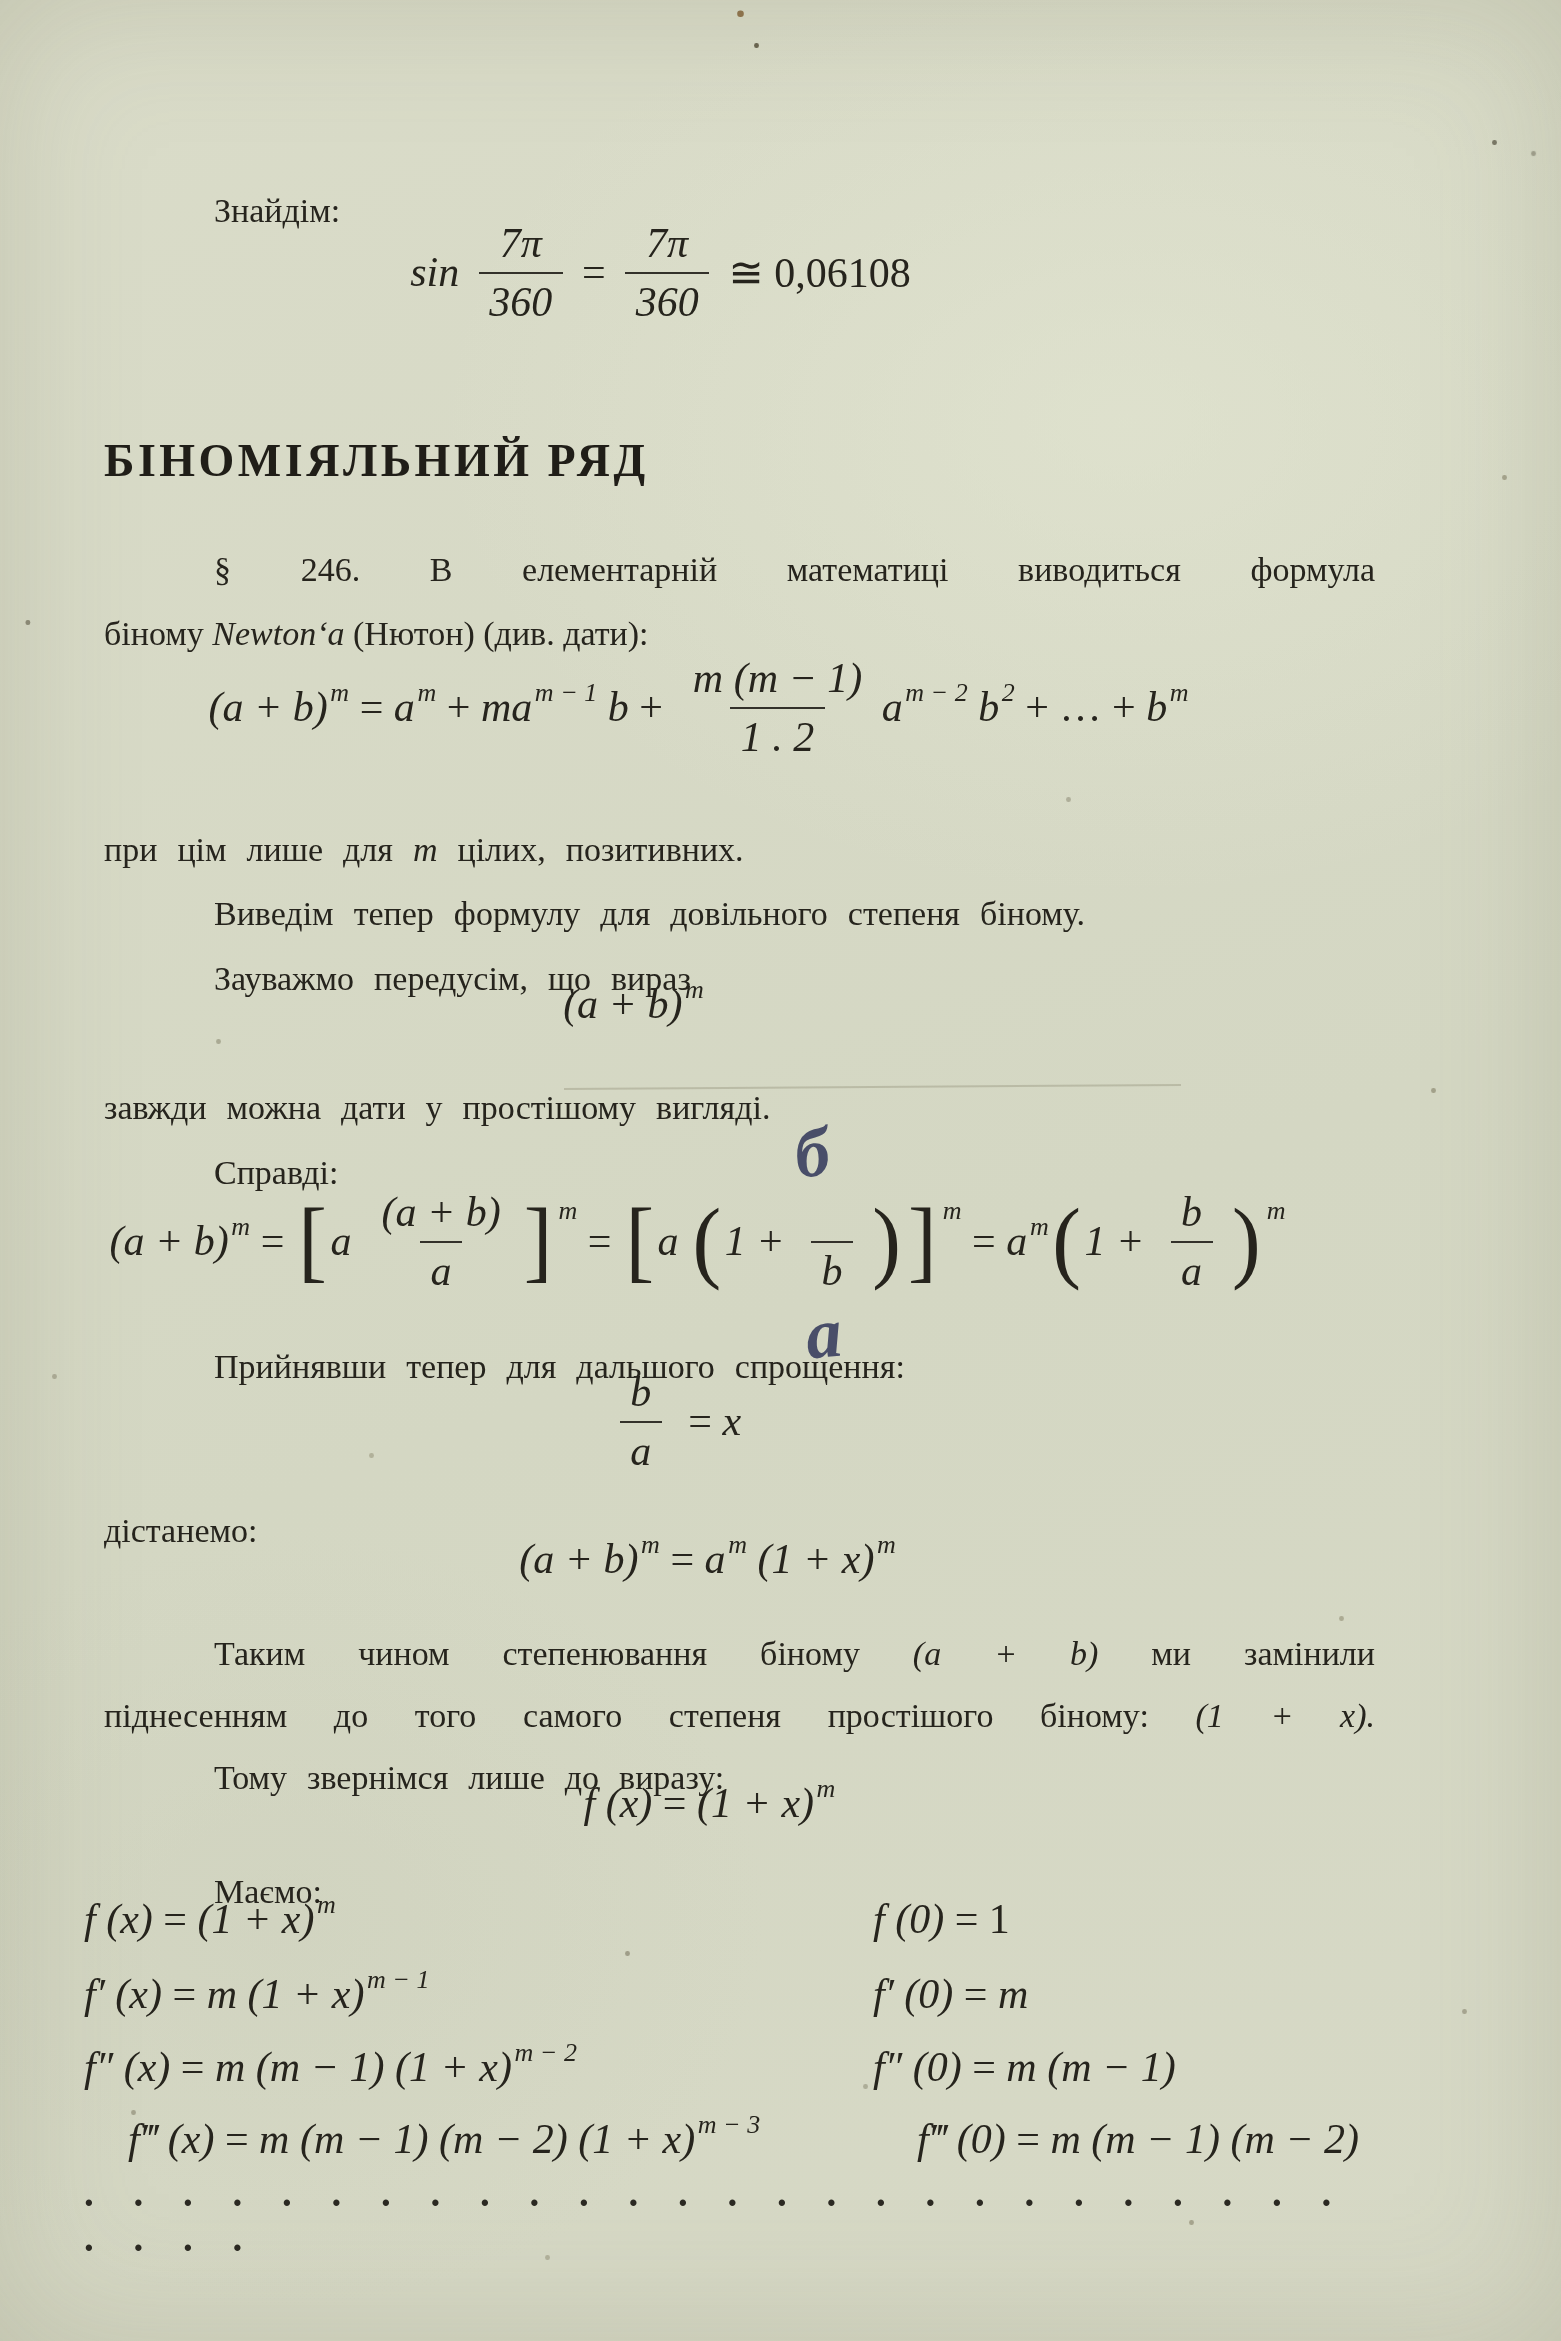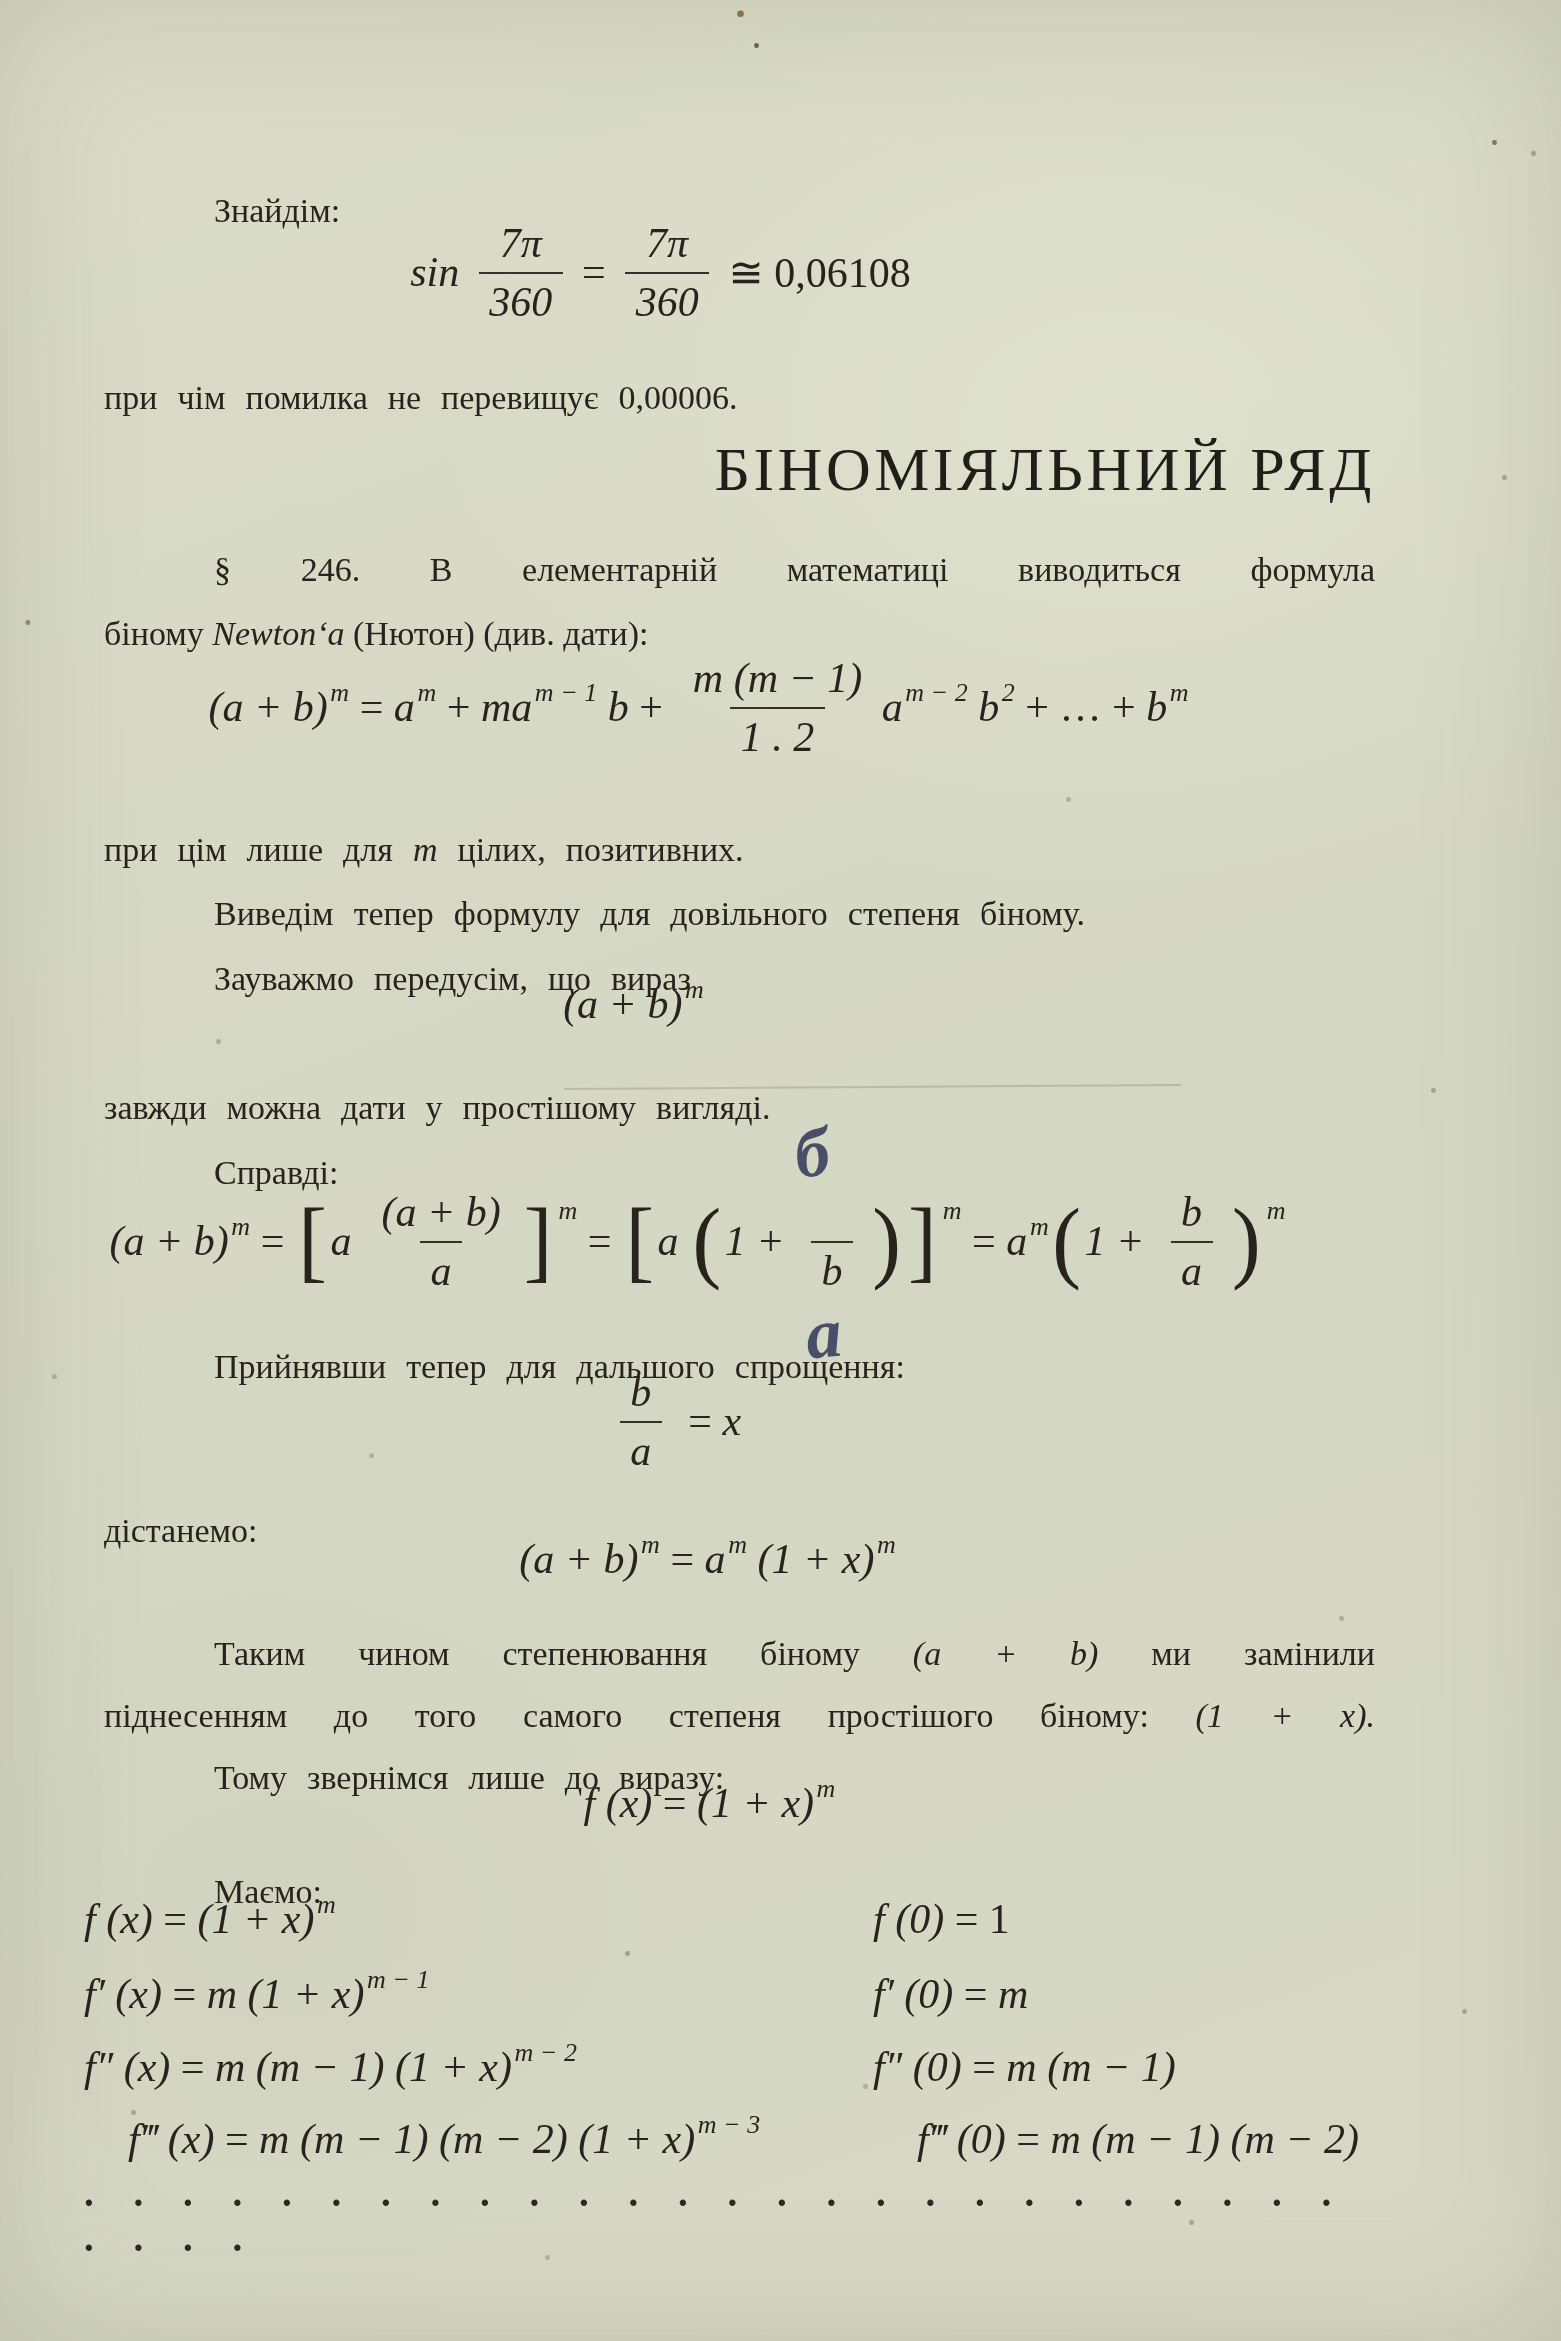--- a/index.html
+++ b/index.html
@@ -35,21 +35,21 @@
   }
   .scratch{position:absolute;left:564px;top:1086px;width:617px;height:1.8px;
     background:rgba(92,86,60,.22);transform:rotate(-.35deg);}
   .blk{position:absolute;left:104px;right:187px;}
   .line{font-size:34px;line-height:1.05;white-space:nowrap;}
   .indent{padding-left:110px;}
   .wsp{word-spacing:11.5px;}
   .jfull{white-space:normal;text-align:justify;text-align-last:justify;}
   .it{font-style:italic;}
   .pagenum{text-align:center;font-size:35px;letter-spacing:7px;color:#2b2922;}
-  .title{text-align:right;font-size:62px;font-weight:normal;letter-spacing:3.5px;color:#201e18;}
+  .title{text-align:left;font-size:46px;font-weight:bold;letter-spacing:3.5px;color:#201e18;}
   
   .formula{display:flex;align-items:center;justify-content:center;
     font-size:42px;font-style:italic;white-space:pre;}
   .formula.inlinef{display:inline-flex;position:absolute;}
   .mi{white-space:pre;}
   .mu{font-style:normal;white-space:pre;}
   .msup{font-size:0.62em;transform:translateY(-0.55em);white-space:pre;margin-left:2.6px;}
   .msup.hi{transform:translateY(-1.15em);}
   .mbig{font-style:normal;font-size:2.05em;font-weight:400;line-height:.8;
     display:inline-block;transform:scaleY(1.05);margin:0 3.5px;}
@@ -71,21 +71,20 @@
 
 <div class="page">
   <div class="speck"></div>
   <div class="scratch"></div>
 
 
   <p class="blk line indent" style="top:159px;">Знайдім:</p>
 
   <div class="blk formula" style="top:219px;transform:translateX(-79px);"><span class="mi">sin </span><span class="mfrac"><span class="mn">7π</span><span class="md">360</span></span><span class="mu"> = </span><span class="mfrac"><span class="mn">7π</span><span class="md">360</span></span><span class="mu"> ≅ 0,06108</span></div>
 
-  <p class="blk line wsp" style="top:346px;">при чім помилка не перевищує 0,00006.</p>
 
   <h1 class="blk title" style="top:434px;margin:0;">БІНОМІЯЛЬНИЙ РЯД</h1>
 
   <p class="blk line jfull indent" style="top:518px;"><span>§ 246. В елементарній математиці виводиться формула</span></p>
 
   <p class="blk line" style="top:582px;"><span>біному </span><span class="it">Newton‘a</span><span> (Нютон) (див. дати):</span></p>
 
   <div class="blk formula" style="top:654px;transform:translateX(-41px);"><span class="mi">(a + b)</span><span class="msup">m</span><span class="mu"> = </span><span class="mi">a</span><span class="msup">m</span><span class="mu"> + </span><span class="mi">ma</span><span class="msup">m − 1</span><span class="mi"> b</span><span class="mu"> + </span><span class="mfrac"><span class="mn">m (m − 1)</span><span class="md">1 . 2</span></span><span class="mi">a</span><span class="msup">m − 2</span><span class="mi"> b</span><span class="msup">2</span><span class="mu"> + … + </span><span class="mi">b</span><span class="msup">m</span></div>
 
   <p class="blk line wsp" style="top:798px;"><span>при цім лише для </span><span class="it">m</span><span> цілих, позитивних.</span></p>

